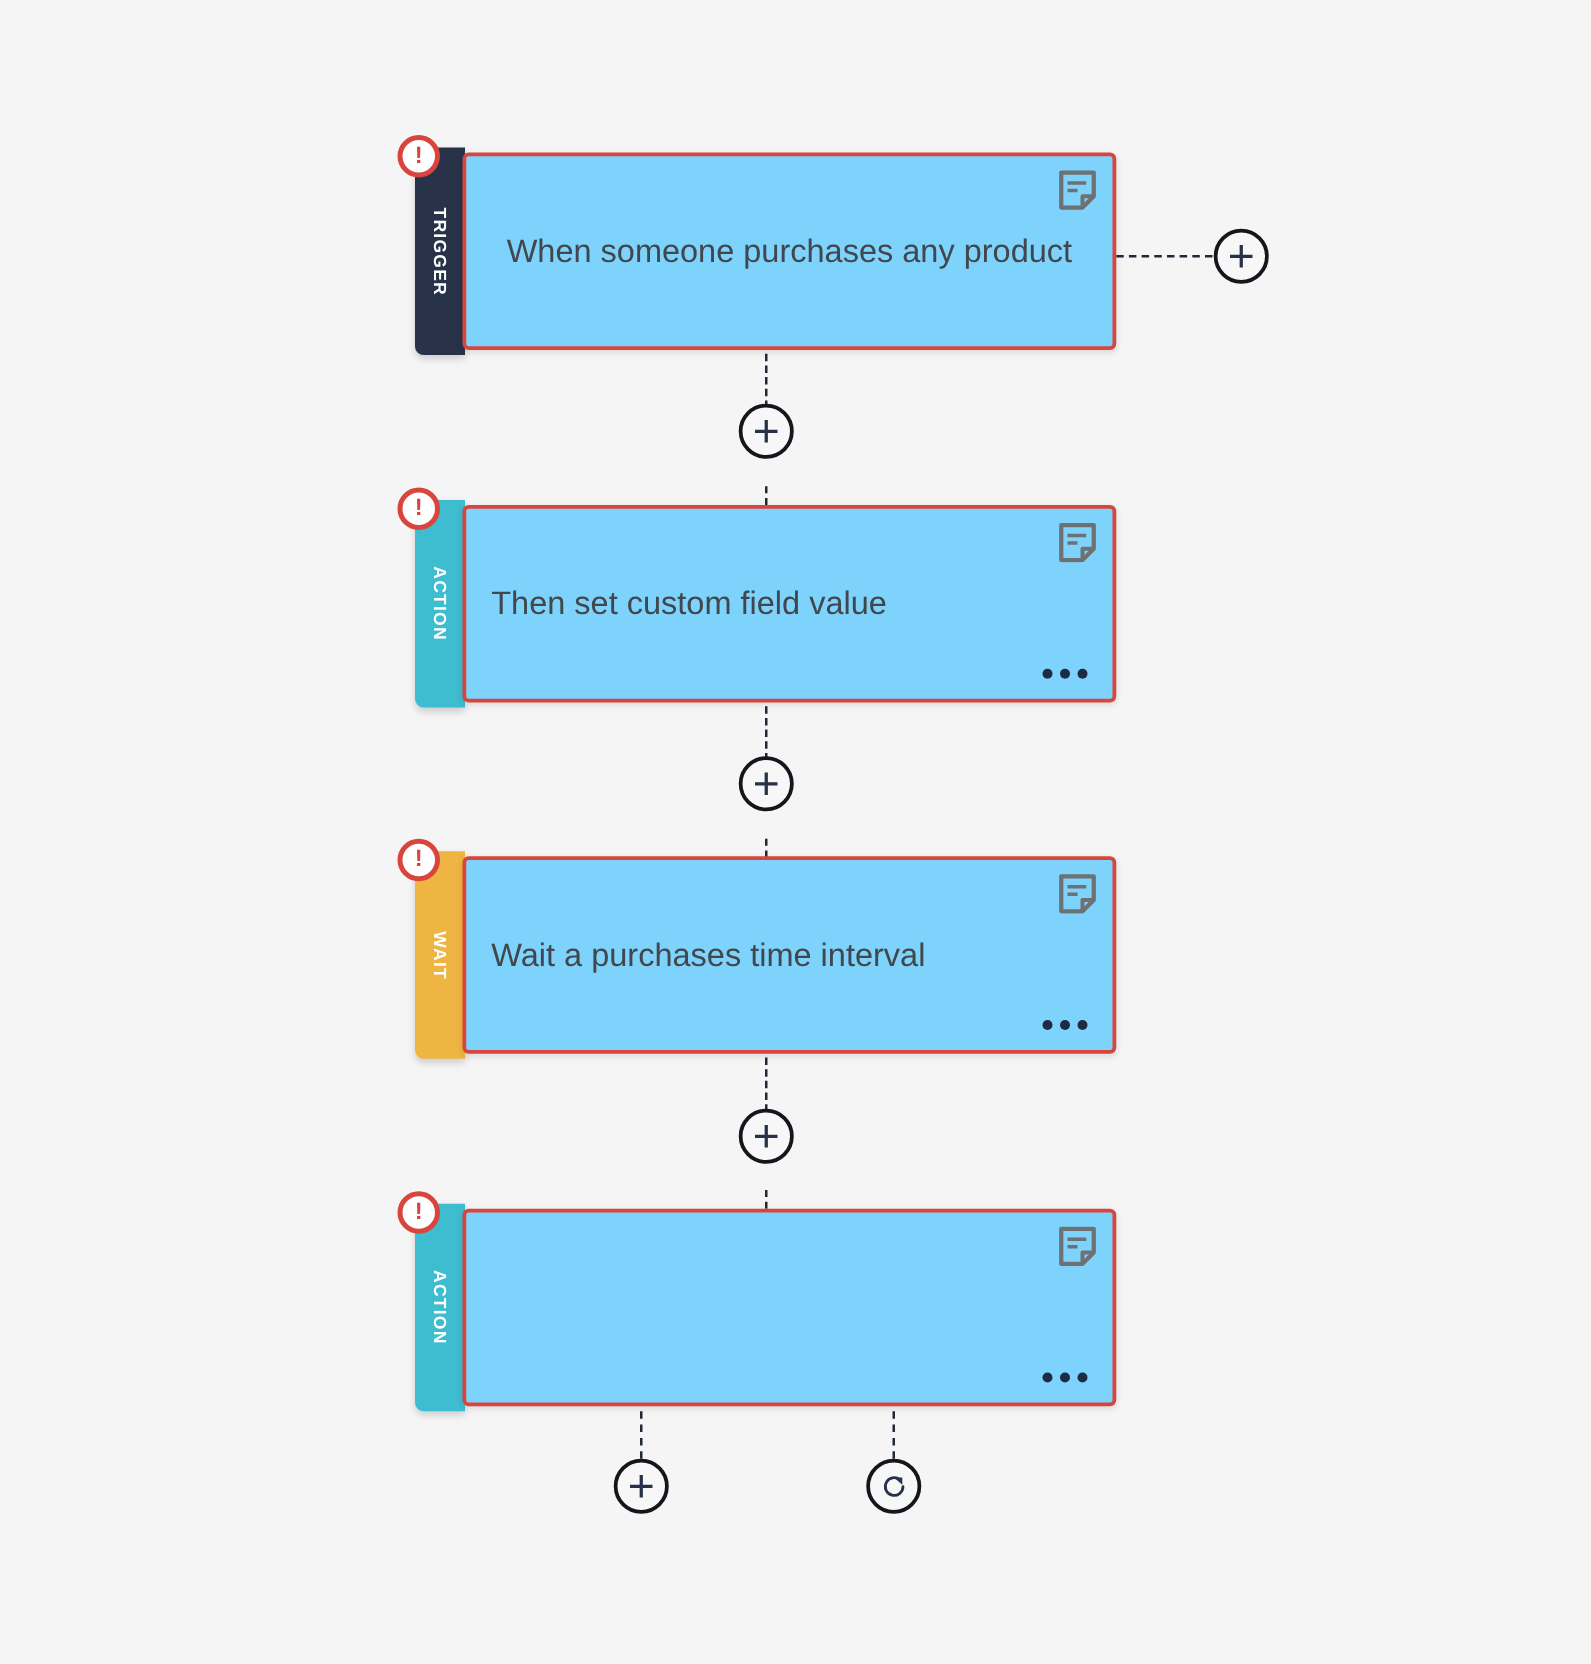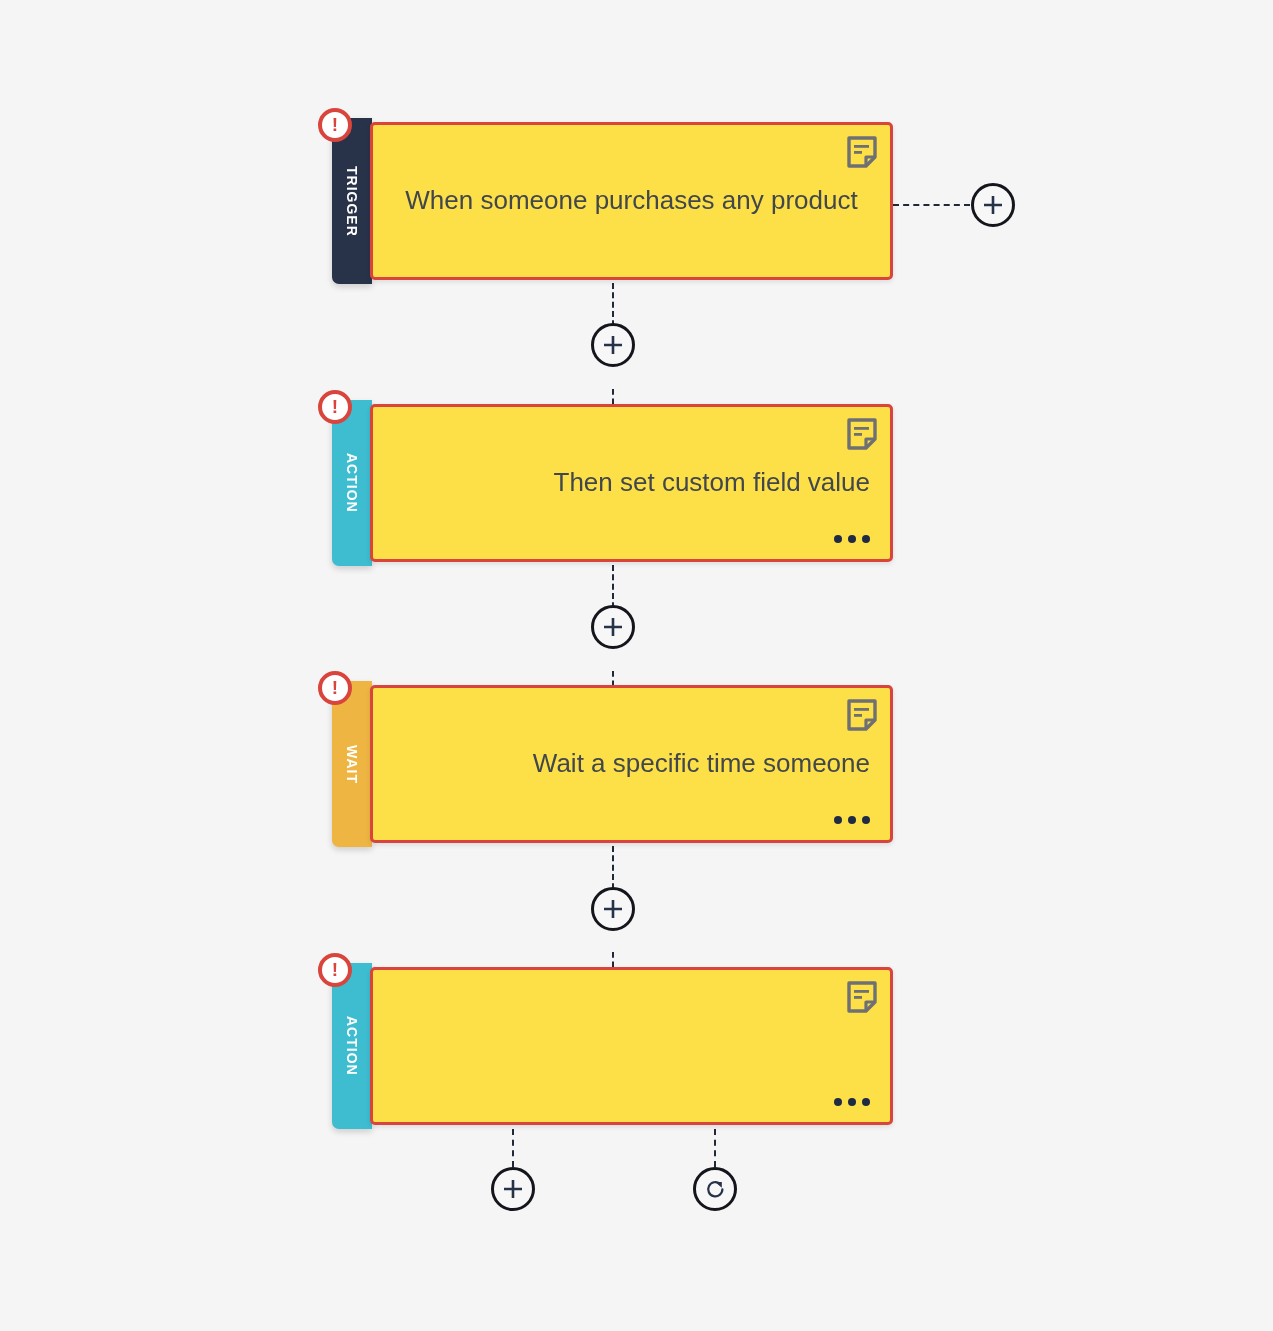--- a/index.html
+++ b/index.html
@@ -81,35 +81,35 @@
     font-family: "Liberation Sans", sans-serif;
     user-select: none;
   }
 
   .step-body {
     position: absolute;
     left: 38px;
     top: 4px;
     right: 0;
     bottom: 4px;
-    background: #fde047;
+    background: #7dd3fc;
     border: 3px solid #d9453c;
     border-radius: 5px;
     box-sizing: border-box;
     box-shadow: 0 2px 5px rgba(0,0,0,0.10);
     z-index: 2;
   }
 
   .step-title {
     position: absolute;
     left: 0;
     right: 0;
     top: 50%;
     transform: translateY(-50%);
-    text-align: right;
+    text-align: left;
     font-size: 26px;
     color: #41474c;
     font-family: "Liberation Sans", sans-serif;
     padding: 0 46px 0 14px;
     box-sizing: border-box;
     line-height: 1.2;
   }
   .step-title.offset-left {
     text-align: center;
     padding-left: 0;
@@ -251,21 +251,21 @@
     </div>
     <div class="step-body">
       <div class="note-icon">
         <svg viewBox="0 0 30 32" width="30" height="32" aria-hidden="true">
           <path d="M2 2 H28 V21 L19 30 H2 Z" fill="none" stroke="#6e7073" stroke-width="3.4" stroke-linejoin="round"></path>
           <path d="M19 30 V21 H28" fill="none" stroke="#6e7073" stroke-width="3.2" stroke-linejoin="round"></path>
           <rect x="7" y="9" width="15" height="2.8" fill="#6e7073"></rect>
           <rect x="7" y="15" width="8" height="2.8" fill="#6e7073"></rect>
         </svg>
       </div>
-      <div class="step-title" style="padding:0 20px;">Wait a specific time someone</div>
+      <div class="step-title" style="padding:0 20px;">Wait a purchases time interval</div>
       <div class="more-menu">
         <i></i>
           <i></i>
           <i></i>
       </div>
     </div>
     <div class="alert-badge" style="left:-14px; top:-10px;">
       <span>!</span>
     </div>
   </div>

